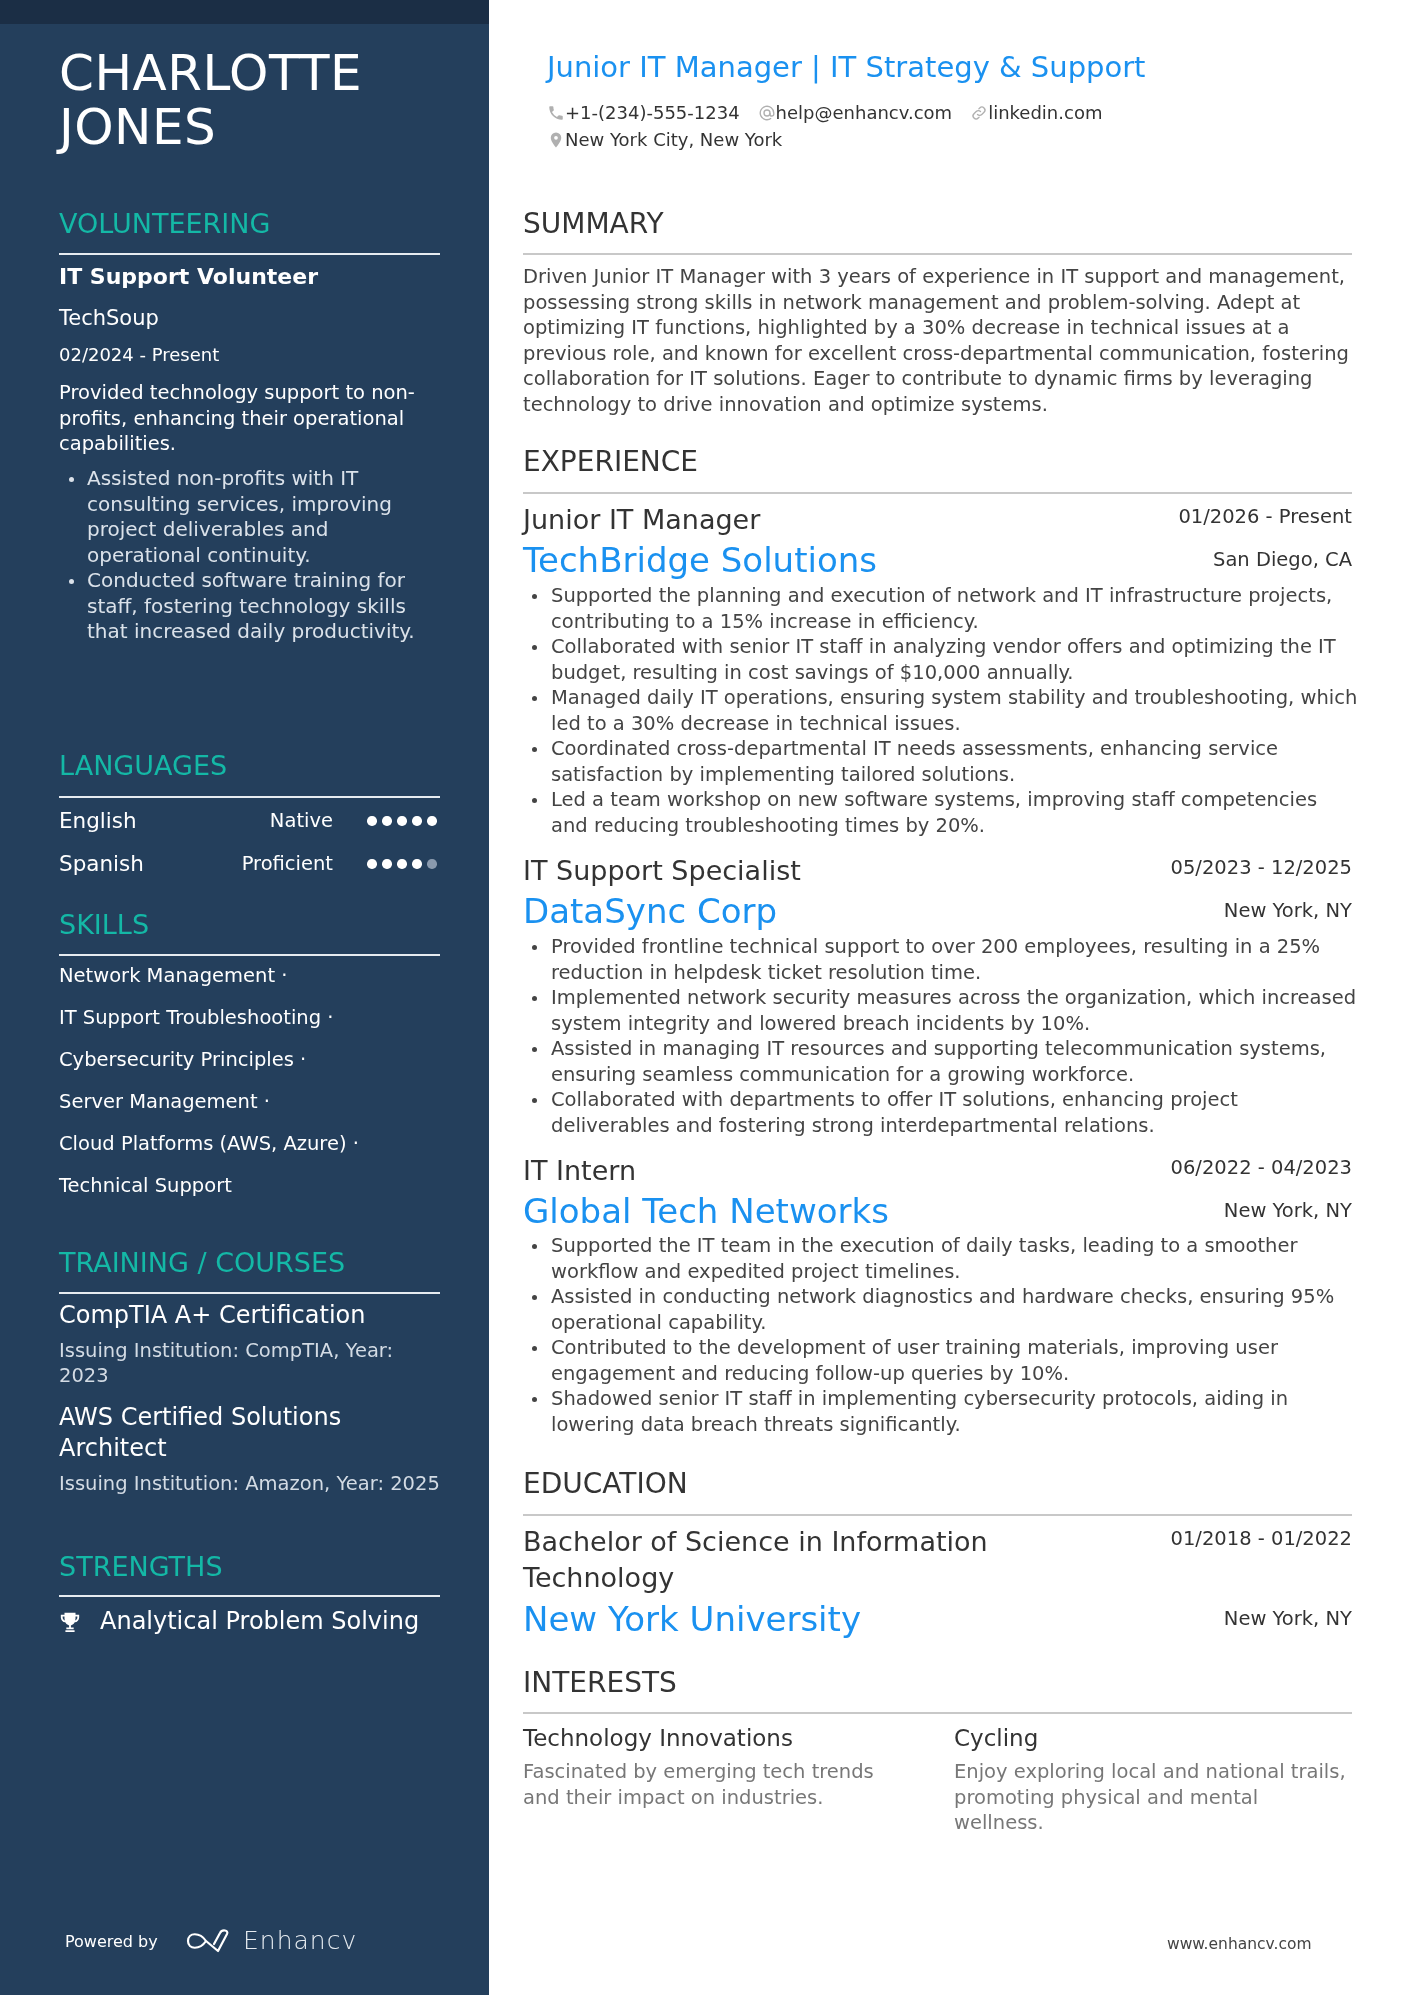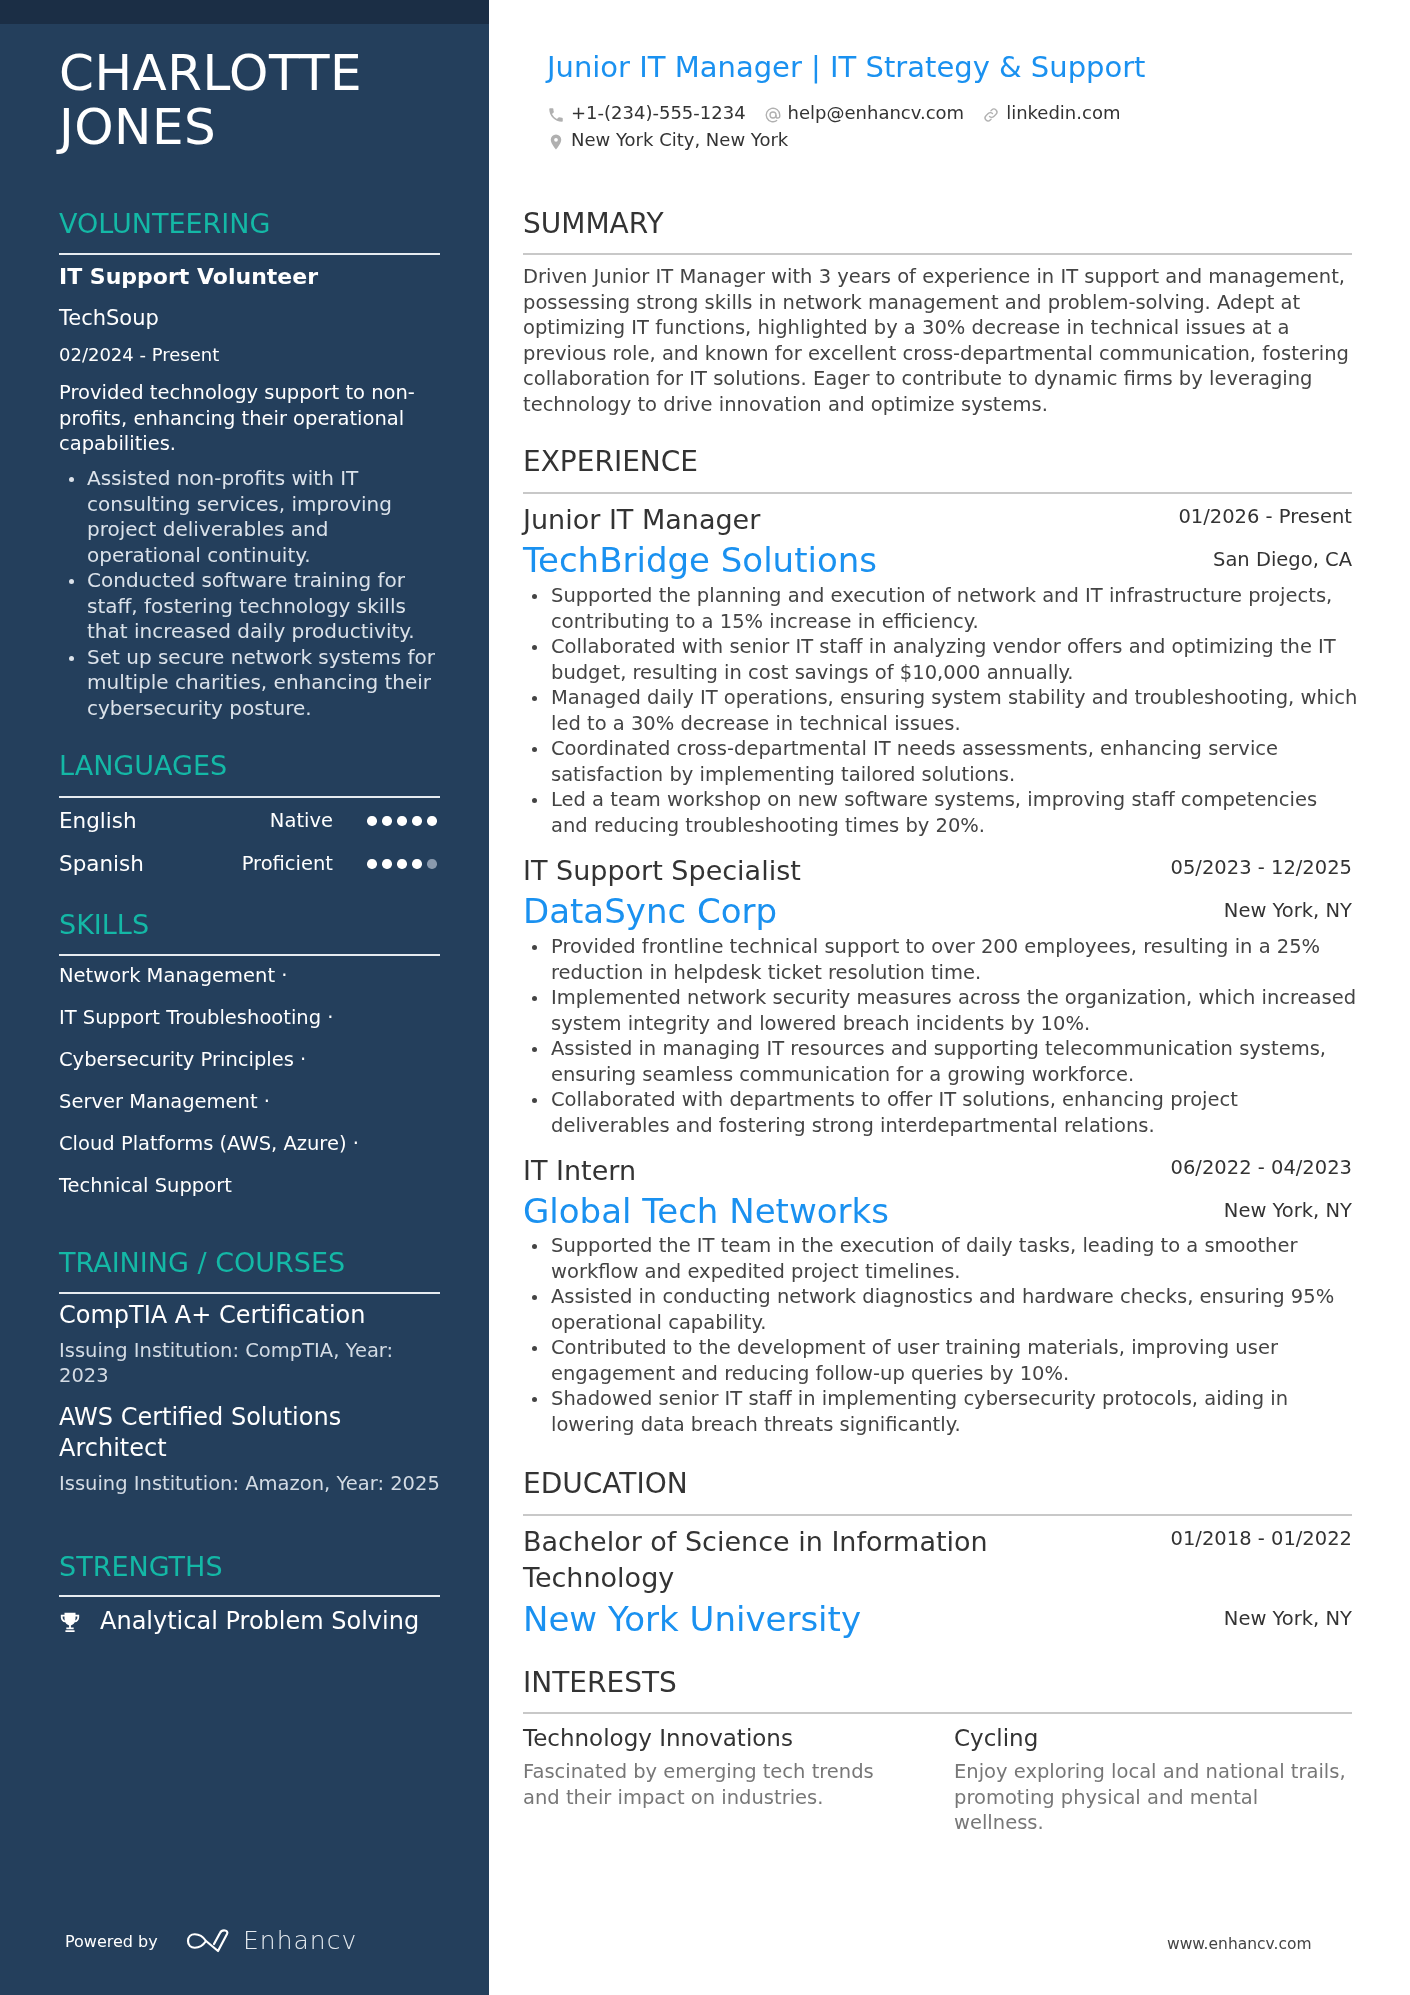--- a/index.html
+++ b/index.html
@@ -38,21 +38,21 @@
   .strength-title { left: 100px; font-size: 24px; line-height: 30px; }
   .strength-desc { left: 100px; width: 330px; font-size: 19.5px; line-height: 25.5px; color: #d3dbe4; }
 
   .powered { left: 65px; font-size: 16px; line-height: 20px; color: #ffffff; }
   .enh-logo { left: 184px; top: 1928px; width: 50px; height: 26px; }
   .enh-word { left: 243px; font-size: 25px; line-height: 30px; color: #e6ebf0; letter-spacing: 1px; font-weight: 300; }
 
   
   .job-heading { left: 547px; font-size: 29px; line-height: 36px; color: #1a91f0; }
   .contact-row { left: 547px; display: flex; align-items: center; gap: 18px; font-size: 18px; line-height: 24px; color: #333333; }
-  .contact-item { display: flex; align-items: flex-end; gap: 6px; }
+  .contact-item { display: flex; align-items: center; }
   .cicon { width: 18px; height: 20px; display: inline-block; }
 
   .m-heading { left: 523px; font-size: 28px; line-height: 34px; color: #333333; font-weight: 400; }
   .m-rule { left: 523px; width: 829px; height: 2px; background: #c8c8c8; }
   .m-body { left: 523px; width: 829px; font-size: 19.5px; line-height: 25.5px; color: #444444; }
   .entry-title { left: 523px; width: 520px; font-size: 27px; line-height: 35px; color: #333333; }
   .entry-date { right: 58px; font-size: 19.5px; line-height: 26px; color: #333333; text-align: right; }
   .entry-org { left: 523px; font-size: 34px; line-height: 32px; color: #1a91f0; }
   .entry-loc { right: 58px; font-size: 19.5px; line-height: 26px; color: #333333; text-align: right; }
   .m-bullets { left: 523px; width: 835px; font-size: 19.5px; line-height: 25.5px; color: #444444; list-style: none; }
@@ -77,21 +77,20 @@
 
   <h2 class="abs sb-heading" style="top:208px">VOLUNTEERING</h2>
   <div class="abs sb-rule" style="top:253px"></div>
   <div class="abs vol-role" style="top:263px">IT Support Volunteer</div>
   <div class="abs vol-org" style="top:305px">TechSoup</div>
   <div class="abs vol-date" style="top:343px">02/2024 - Present</div>
   <p class="abs vol-desc" style="top:380px">Provided technology support to non-profits, enhancing their operational capabilities.</p>
   <ul class="abs vol-bullets" style="top:466px">
     <li>Assisted non-profits with IT consulting services, improving project deliverables and operational continuity.</li>
     <li>Conducted software training for staff, fostering technology skills that increased daily productivity.</li>
-    <li>Set up secure network systems for multiple charities, enhancing their cybersecurity posture.</li>
   </ul>
 
   <h2 class="abs sb-heading" style="top:750px">LANGUAGES</h2>
   <div class="abs sb-rule" style="top:796px"></div>
   <div class="abs lang-row" style="top:806px">
     <span class="lang-name">English</span>
     <span class="lang-level">Native</span>
     <span class="lang-dots">
       <i class="dot"></i>
         <i class="dot"></i>

